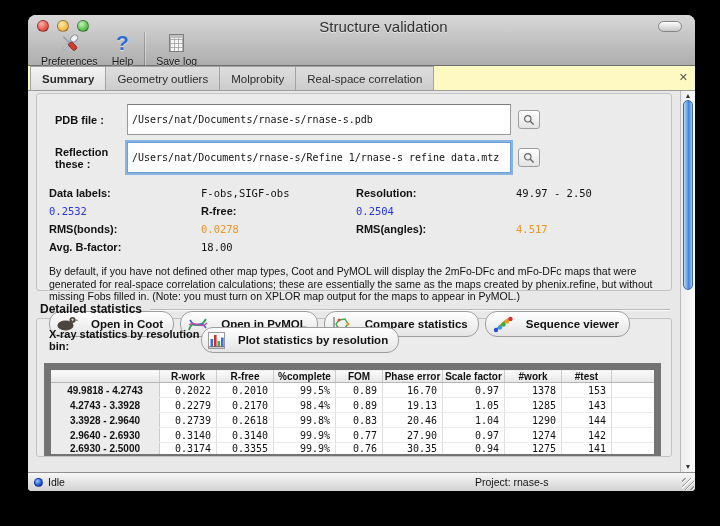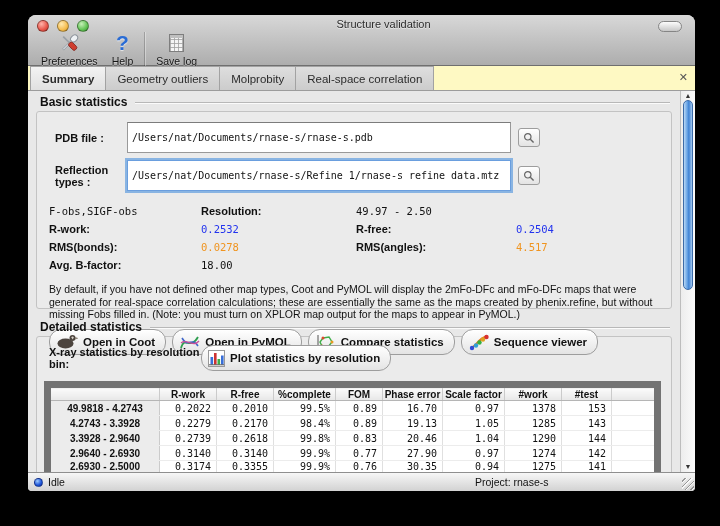--- a/index.html
+++ b/index.html
@@ -13,21 +13,21 @@
   
   .header { position:relative; height:51px;
             background:linear-gradient(#d8d8d8, #adadad);
             border-bottom:1px solid #6f6f6f; }
   .lights { position:absolute; left:9px; top:5px; display:flex; gap:8px; }
   .light  { width:12px; height:12px; border-radius:50%; border:1px solid rgba(0,0,0,.35); }
   .light.red    { background:radial-gradient(circle at 35% 30%, #ffb3aa, #e8564a 60%, #b03228); }
   .light.yellow { background:radial-gradient(circle at 35% 30%, #ffe9b0, #f5bd4f 60%, #c28a1e); }
   .light.green  { background:radial-gradient(circle at 35% 30%, #c6f0b8, #61c354 60%, #3a8c30); }
   .title { position:absolute; left:0; right:0; top:3px; text-align:center;
-           font-size:11px; color:#2d2d2d; text-shadow:0 1px 0 rgba(255,255,255,.55);padding-left:44px; }
+           font-size:15px; color:#2d2d2d; text-shadow:0 1px 0 rgba(255,255,255,.55);padding-left:44px; }
   .lozenge { position:absolute; right:13px; top:6px; width:24px; height:11px;
              border-radius:6px; border:1px solid #858585;
              background:linear-gradient(#fcfcfc,#c7c7c7); }
   .toolbar { position:absolute; left:6px; top:16px; display:flex; align-items:flex-end; }
   .tool { display:flex; flex-direction:column; align-items:center; padding:0 7px; cursor:default; }
   .tool .ticon { height:23px; display:flex; align-items:center; justify-content:center; }
   .tool .tlabel { font-size:10.5px; color:#151515; margin-top:1px;
                   text-shadow:0 1px 0 rgba(255,255,255,.4); }
   .tb-divider { width:1px; height:34px; margin:0 4px 1px 4px;
                 background:rgba(0,0,0,.2); box-shadow:1px 0 0 rgba(255,255,255,.35); }
@@ -78,21 +78,21 @@
   .stat-row { display:grid; grid-template-columns:152px 155px 160px 1fr; height:18px;
               align-items:center; }
   .stat-label { font-weight:bold; color:#111; }
   .stat-val { font-family:"DejaVu Sans Mono",monospace; font-size:10.5px; color:#111; }
   .c-blue   { color:#2233ee; }
   .c-orange { color:#f0941f; }
 
   .note { margin:9px 12px 4px 12px; width:612px; font-size:10.5px; line-height:12.5px; color:#111; }
 
   .btn-row { display:flex; gap:6px; margin:8px 0 0 12px; }
-  .pbtn { height:26px; display:inline-flex; align-items:center; gap:5px; padding:0 10px 0 6px;
+  .pbtn { height:26px; display:inline-flex; align-items:center; gap:13px; padding:0 10px 0 6px;
           border:1px solid #9d9d9d; border-radius:12px;
           background:linear-gradient(#ffffff,#e4e4e4);
           box-shadow:inset 0 1px 0 rgba(255,255,255,.8);
           font-size:11.5px; font-weight:bold; color:#111; cursor:default; }
 
   .bin-row { display:flex; align-items:center; margin:8px 0 0 12px; }
   .bin-label { width:152px; font-size:11px; font-weight:bold; color:#111; }
 
   table.stats { border-collapse:collapse; table-layout:fixed; margin:10px 0 0 7px;
                 width:617px; background:#fff; border:7px solid #737373; font-size:10px; }
@@ -186,55 +186,51 @@
       </div>
     <div class="tab">
       <span>Real-space correlation</span>
       </div>
     <div class="tab-close">✕</div>
   </div>
 
   <div class="content">
     <div class="scrollarea">
 
-      <div class="sect-head">
-        <span class="txt">Basic statistics</span>
-        <span class="rule"></span>
-      </div>
 
       <div class="panel panel1">
         <div class="file-row">
           <span class="file-label">PDB file :</span>
           <input class="file-input" value="/Users/nat/Documents/rnase-s/rnase-s.pdb" style="">
           <span class="search-btn">
             <svg width="12" height="12" viewBox="0 0 12 12">
               <circle cx="4.8" cy="4.8" r="3.2" fill="none" stroke="#666" stroke-width="1.2"></circle>
               <line x1="7.3" y1="7.3" x2="10.6" y2="10.6" stroke="#666" stroke-width="1.4"></line>
             </svg>
           </span>
         </div>
         <div class="file-row second">
-          <span class="file-label">Reflection types :</span>
+          <span class="file-label">Reflection these :</span>
           <input class="file-input focused" value="/Users/nat/Documents/rnase-s/Refine_1/rnase-s_refine_data.mtz" style="">
           <span class="search-btn">
             <svg width="12" height="12" viewBox="0 0 12 12">
               <circle cx="4.8" cy="4.8" r="3.2" fill="none" stroke="#666" stroke-width="1.2"></circle>
               <line x1="7.3" y1="7.3" x2="10.6" y2="10.6" stroke="#666" stroke-width="1.4"></line>
             </svg>
           </span>
         </div>
 
         <div class="stat-grid">
           <div class="stat-row">
+            <span class="stat-label">Data labels:</span>
             <span class="stat-val">F-obs,SIGF-obs</span>
             <span class="stat-label">Resolution:</span>
             <span class="stat-val">49.97 - 2.50</span>
           </div>
           <div class="stat-row">
-            <span class="stat-label">R-work:</span>
             <span class="stat-val c-blue">0.2532</span>
             <span class="stat-label">R-free:</span>
             <span class="stat-val c-blue">0.2504</span>
           </div>
           <div class="stat-row">
             <span class="stat-label">RMS(bonds):</span>
             <span class="stat-val c-orange">0.0278</span>
             <span class="stat-label">RMS(angles):</span>
             <span class="stat-val c-orange">4.517</span>
           </div>

